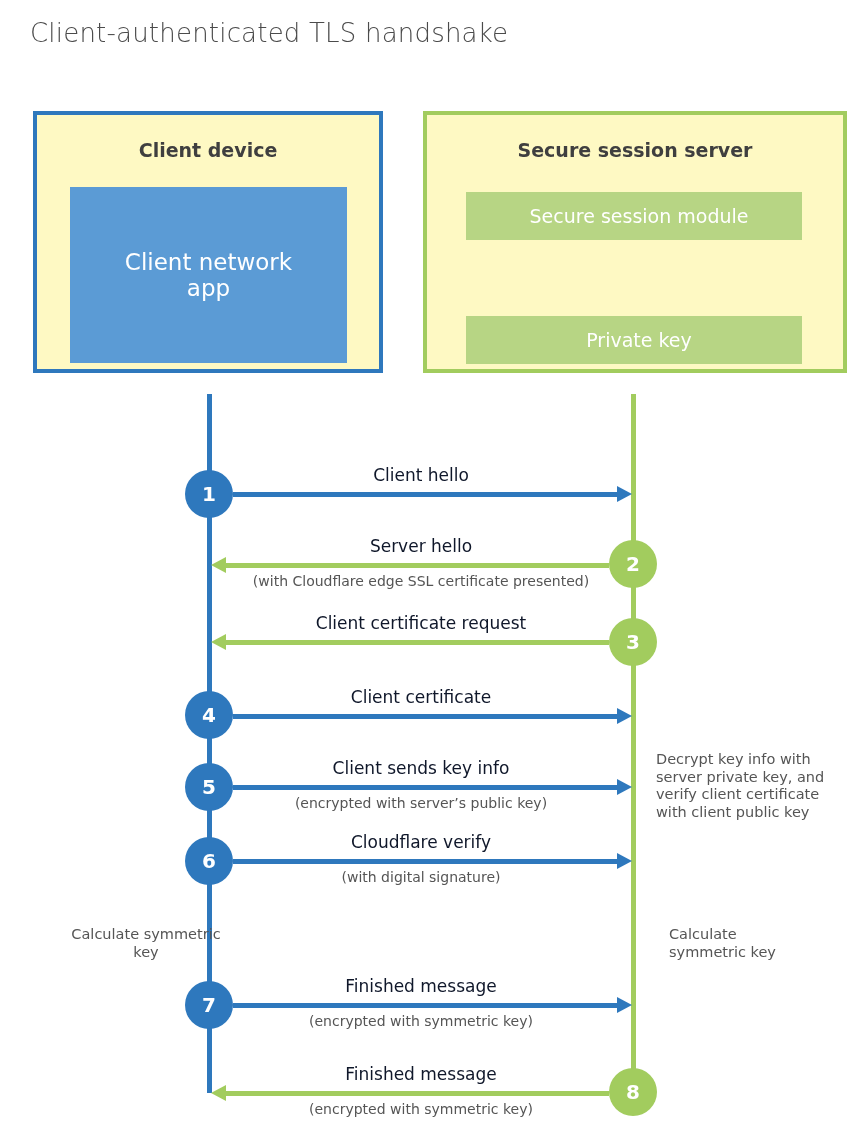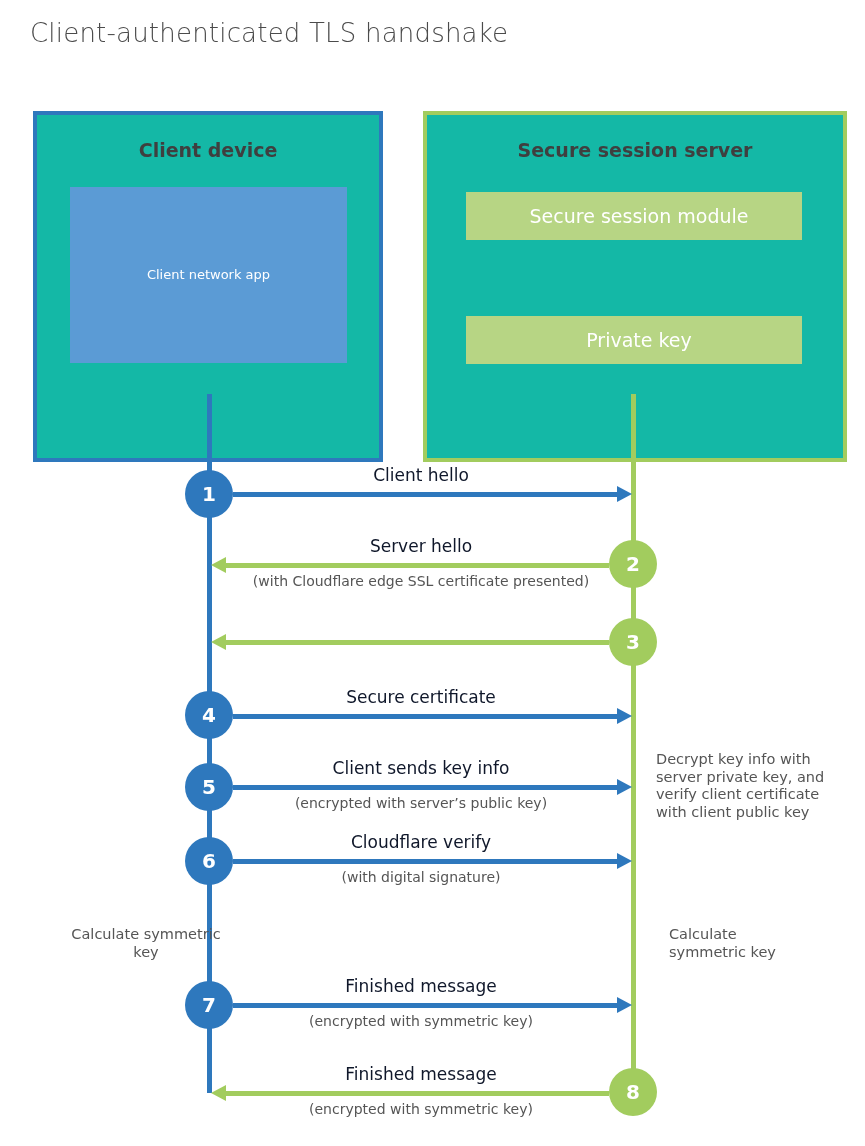--- a/index.html
+++ b/index.html
@@ -3,28 +3,28 @@
 <meta charset="utf-8">
 <style>
   * { margin:0; padding:0; box-sizing:border-box; }
   html,body { background:#ffffff; }
   body { font-family:"DejaVu Sans","Liberation Sans",sans-serif; }
   .canvas { position:relative; width:865px; height:1146px; background:#ffffff; overflow:hidden; }
 
   .page-title { position:absolute; left:30px; top:18px; font-size:26px; font-weight:300; color:#4b4b4b; letter-spacing:0.2px; }
 
   
-  .box { position:absolute; top:111px; height:351px; background:#14b8a6; }
+  .box { position:absolute; top:111px; height:262px; background:#fef9c3; }
   .client-box { left:33px; width:350px; border:4px solid #2e78bd; }
   .server-box { left:423px; width:424px; border:4px solid #a2cc5e; }
   .box-title { position:absolute; left:0; right:0; top:24px; text-align:center; font-size:19px; font-weight:700; color:#3f3f3f; }
 
   .client-app { position:absolute; left:33px; top:72px; width:277px; height:176px; background:#5b9bd5;
                 display:flex; align-items:center; justify-content:center; text-align:center;
-                color:#ffffff; font-size:13px; line-height:26px; }
+                color:#ffffff; font-size:23px; line-height:26px; }
   .client-app span { display:block; width:180px; }
 
   .server-bar { position:absolute; left:39px; width:336px; height:48px; background:#b7d584;
                 display:flex; align-items:center; justify-content:center;
                 color:#ffffff; font-size:19px;padding-left:10px; }
   .bar-1 { top:77px; }
   .bar-2 { top:140px; }
   .bar-3 { top:201px; }
 
   
@@ -108,25 +108,26 @@
 
   <div class="aline green a2"></div>
   <div class="head left h2"></div>
   <div class="circle green c2">2</div>
   <div class="msg l2">Server hello</div>
   <div class="sub sub2">(with Cloudflare edge SSL certificate presented)</div>
 
   <div class="aline green a3"></div>
   <div class="head left h3"></div>
   <div class="circle green c3">3</div>
+  <div class="msg l3">Client certificate request</div>
 
   <div class="aline blue a4"></div>
   <div class="head right h4"></div>
   <div class="circle blue c4">4</div>
-  <div class="msg l4">Secure certificate</div>
+  <div class="msg l4">Client certificate</div>
 
   <div class="aline blue a5"></div>
   <div class="head right h5"></div>
   <div class="circle blue c5">5</div>
   <div class="msg l5">Client sends key info</div>
   <div class="sub sub5">(encrypted with server’s public key)</div>
 
   <div class="aline blue a6"></div>
   <div class="head right h6"></div>
   <div class="circle blue c6">6</div>

